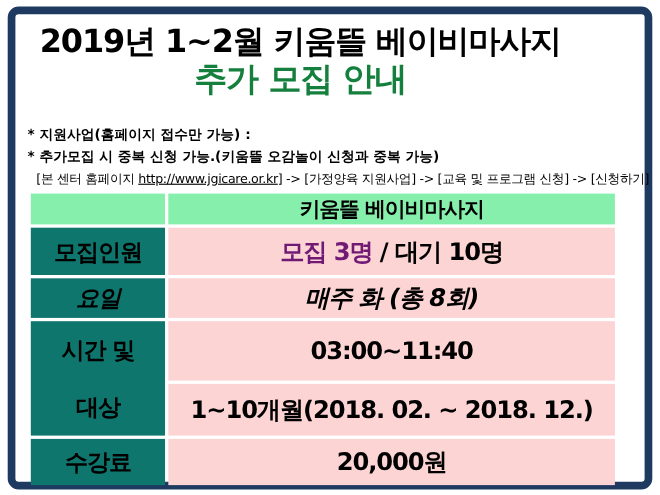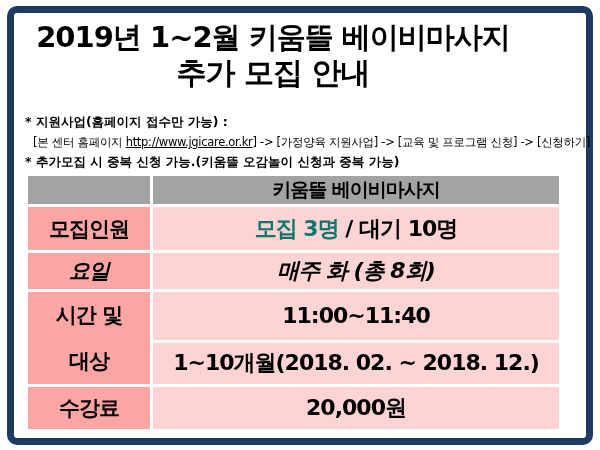--- a/index.html
+++ b/index.html
@@ -30,21 +30,21 @@
     font-size: 29px;
     font-weight: bold;
     color: #000000;
     letter-spacing: -1px;
     line-height: 35px;
     white-space: nowrap;
   }
   .sub-title {
     font-size: 30px;
     font-weight: bold;
-    color: #000000;
+    color: #15803d;
     letter-spacing: -1px;
     line-height: 35px;
   }
   
   .notes {
     position: absolute;
     left: 25px; top: 112px;
     width: 545px;
     color: #000000;
   }
@@ -61,52 +61,52 @@
     border-spacing: 3px;
     table-layout: fixed;
   }
   table.program td {
     text-align: center;
     vertical-align: middle;
     font-weight: bold;
     color: #000000;
     padding: 0;
   }
-  td.head-cell { background: #a3a3a3; height: 28px; font-size: 19px; letter-spacing: -1px; margin-top: 22px; }
+  td.head-cell { background: #86efac; height: 28px; font-size: 19px; letter-spacing: -1px; margin-top: 22px; }
   td.body-cell { background: #fbd4d3; font-size: 22px; letter-spacing: -1px; }
-  td.label-cell { background: #fca5a5; font-size: 21px; font-weight: bold; letter-spacing: -1px; }
+  td.label-cell { background: #0f766e; font-size: 21px; font-weight: bold; letter-spacing: -1px; }
   .col-label { width: 122px; }
   .col-value { width: 406px; }
   .row-recruit td { height: 43px; }
   .row-day td { height: 36px; font-style: italic; }
   .row-time td { height: 44px; }
   .row-target td { height: 38px; margin-left: 32px; }
   .row-fee td { height: 42px; }
-  .red-text { color: #0f766e; }
+  .red-text { color: #701a75; }
   .merged-label {
     display: flex;
     flex-direction: column;
     justify-content: space-around;
-    height: 92px;
+    height: 104px;
   }
 </style>
 </head>
 <body>
 
 <div class="frame"></div>
 
 <div class="title-block">
   <div class="main-title">2019년 1~2월 키움뜰 베이비마사지</div>
   <div class="sub-title">추가 모집 안내</div>
 </div>
 
 <div class="notes">
   <div class="note-line note-1">* 지원사업(홈페이지 접수만 가능) :</div>
+  <div class="note-line note-3">* 추가모집 시 중복 신청 가능.(키움뜰 오감놀이 신청과 중복 가능)</div>
   <div class="note-line note-2"><span>[본 센터 홈페이지 </span><span class="url">http://www.jgicare.or.kr</span><span>] -&gt; [가정양육 지원사업] -&gt; [교육 및 프로그램 신청] -&gt; [신청하기]</span></div>
-  <div class="note-line note-3">* 추가모집 시 중복 신청 가능.(키움뜰 오감놀이 신청과 중복 가능)</div>
 </div>
 
 <table class="program">
   <tbody>
       <tr class="row-header">
     <td class="head-cell col-label"></td>
     <td class="head-cell col-value">키움뜰 베이비마사지</td>
   </tr>
   <tr class="row-recruit">
     <td class="label-cell">모집인원</td>
@@ -116,21 +116,21 @@
     <td class="label-cell">요일</td>
     <td class="body-cell">매주 화 (총 8회)</td>
   </tr>
   <tr class="row-time">
     <td class="label-cell" rowspan="2">
       <div class="merged-label">
         <div>시간 및</div>
         <div>대상</div>
       </div>
     </td>
-    <td class="body-cell">11:00~11:40</td>
+    <td class="body-cell">03:00~11:40</td>
   </tr>
   <tr class="row-target">
     <td class="body-cell">1~10개월(2018. 02. ~ 2018. 12.)</td>
   </tr>
   <tr class="row-fee">
     <td class="label-cell">수강료</td>
     <td class="body-cell">20,000원</td>
   </tr>
 </tbody>
   </table>

